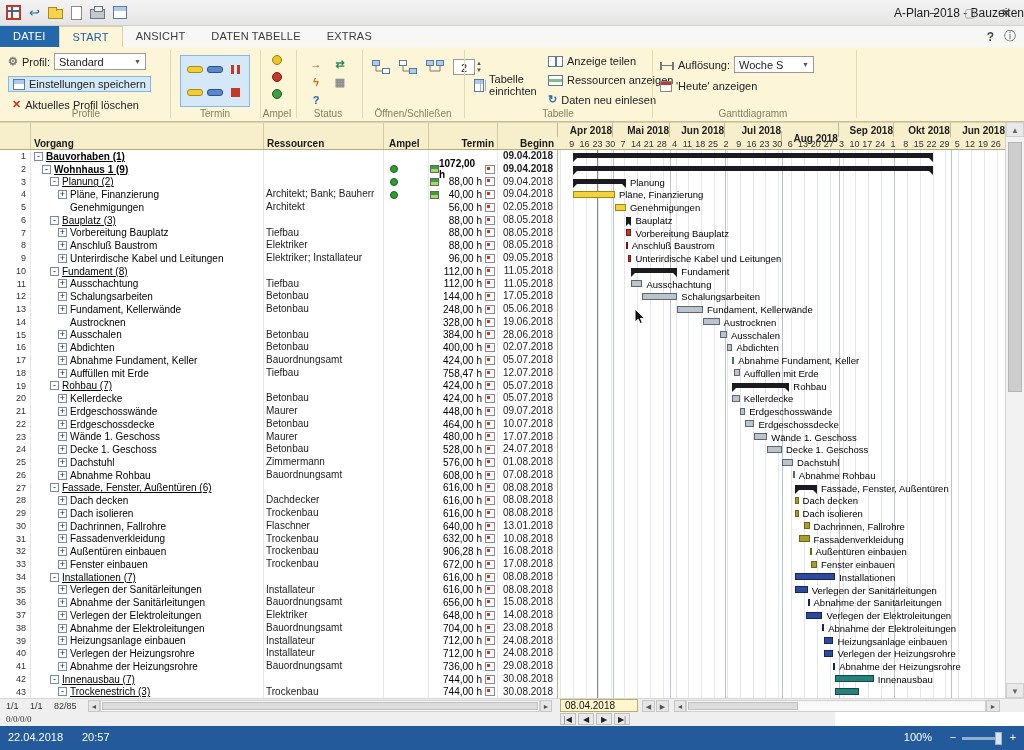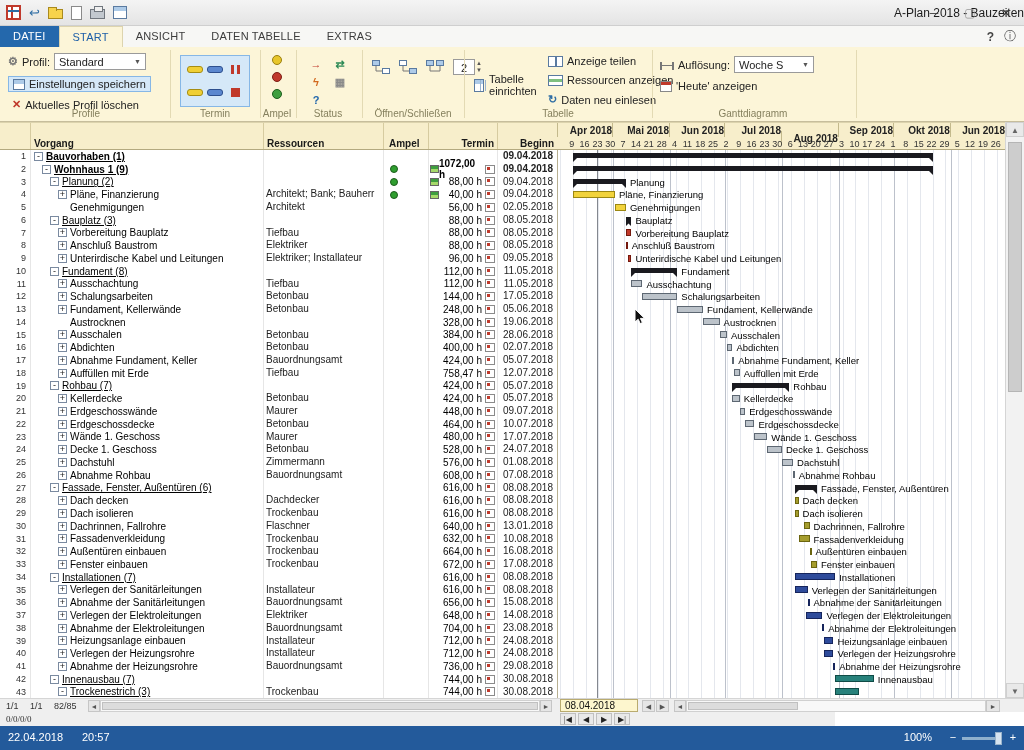--- a/index.html
+++ b/index.html
@@ -825,21 +825,21 @@
       <div class="trow" style="top: 395.25px; height: 12.75px;">
         <div class="cnum">32</div>
         <div class="cvor">
           <span class="toggle" style="margin-left: 28px;">+</span>
           <span class="nm">Außentüren einbauen</span>
         </div>
         <div class="cres">Trockenbau</div>
         <div class="camp"></div>
         <div class="cter">
           <span class="flexsp"></span>
-          <span class="hrs">664,00 h</span>
+          <span class="hrs">906,28 h</span>
           <span class="hicon"></span>
         </div>
         <div class="cbeg">16.08.2018</div>
       </div>
       <div class="trow" style="top: 408px; height: 12.75px;">
         <div class="cnum">33</div>
         <div class="cvor">
           <span class="toggle" style="margin-left: 28px;">+</span>
           <span class="nm">Fenster einbauen</span>
         </div>

